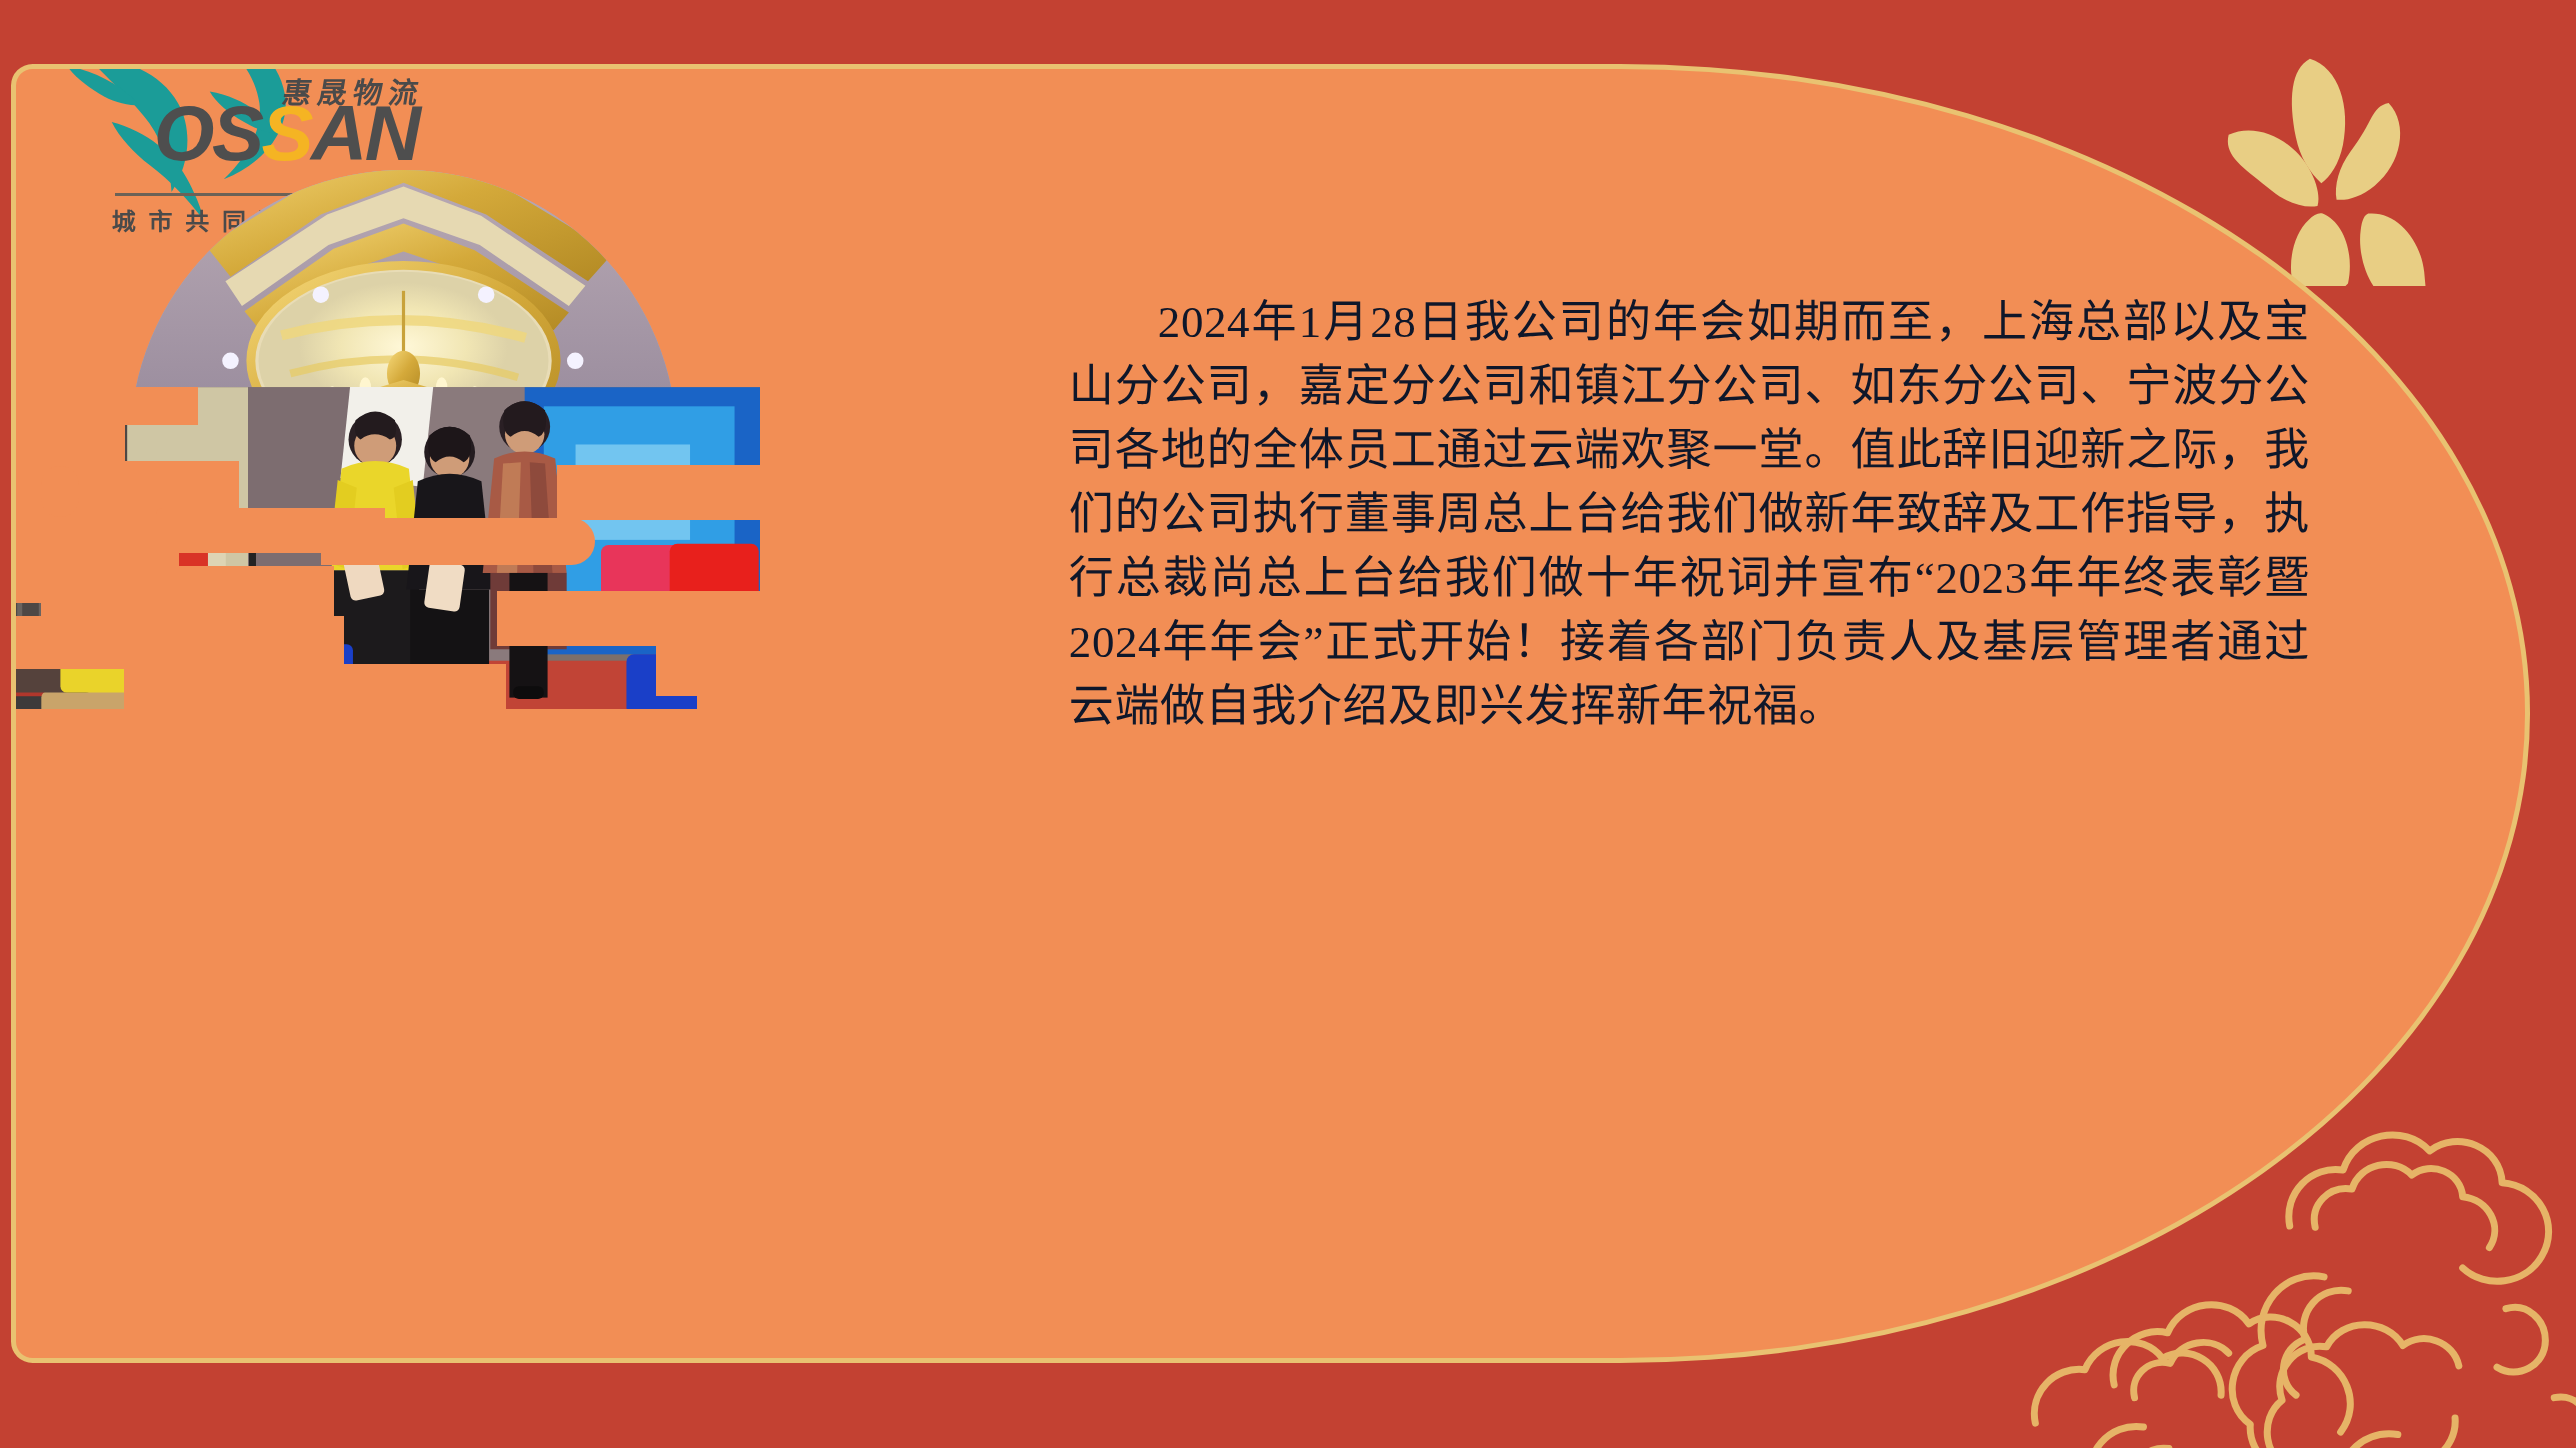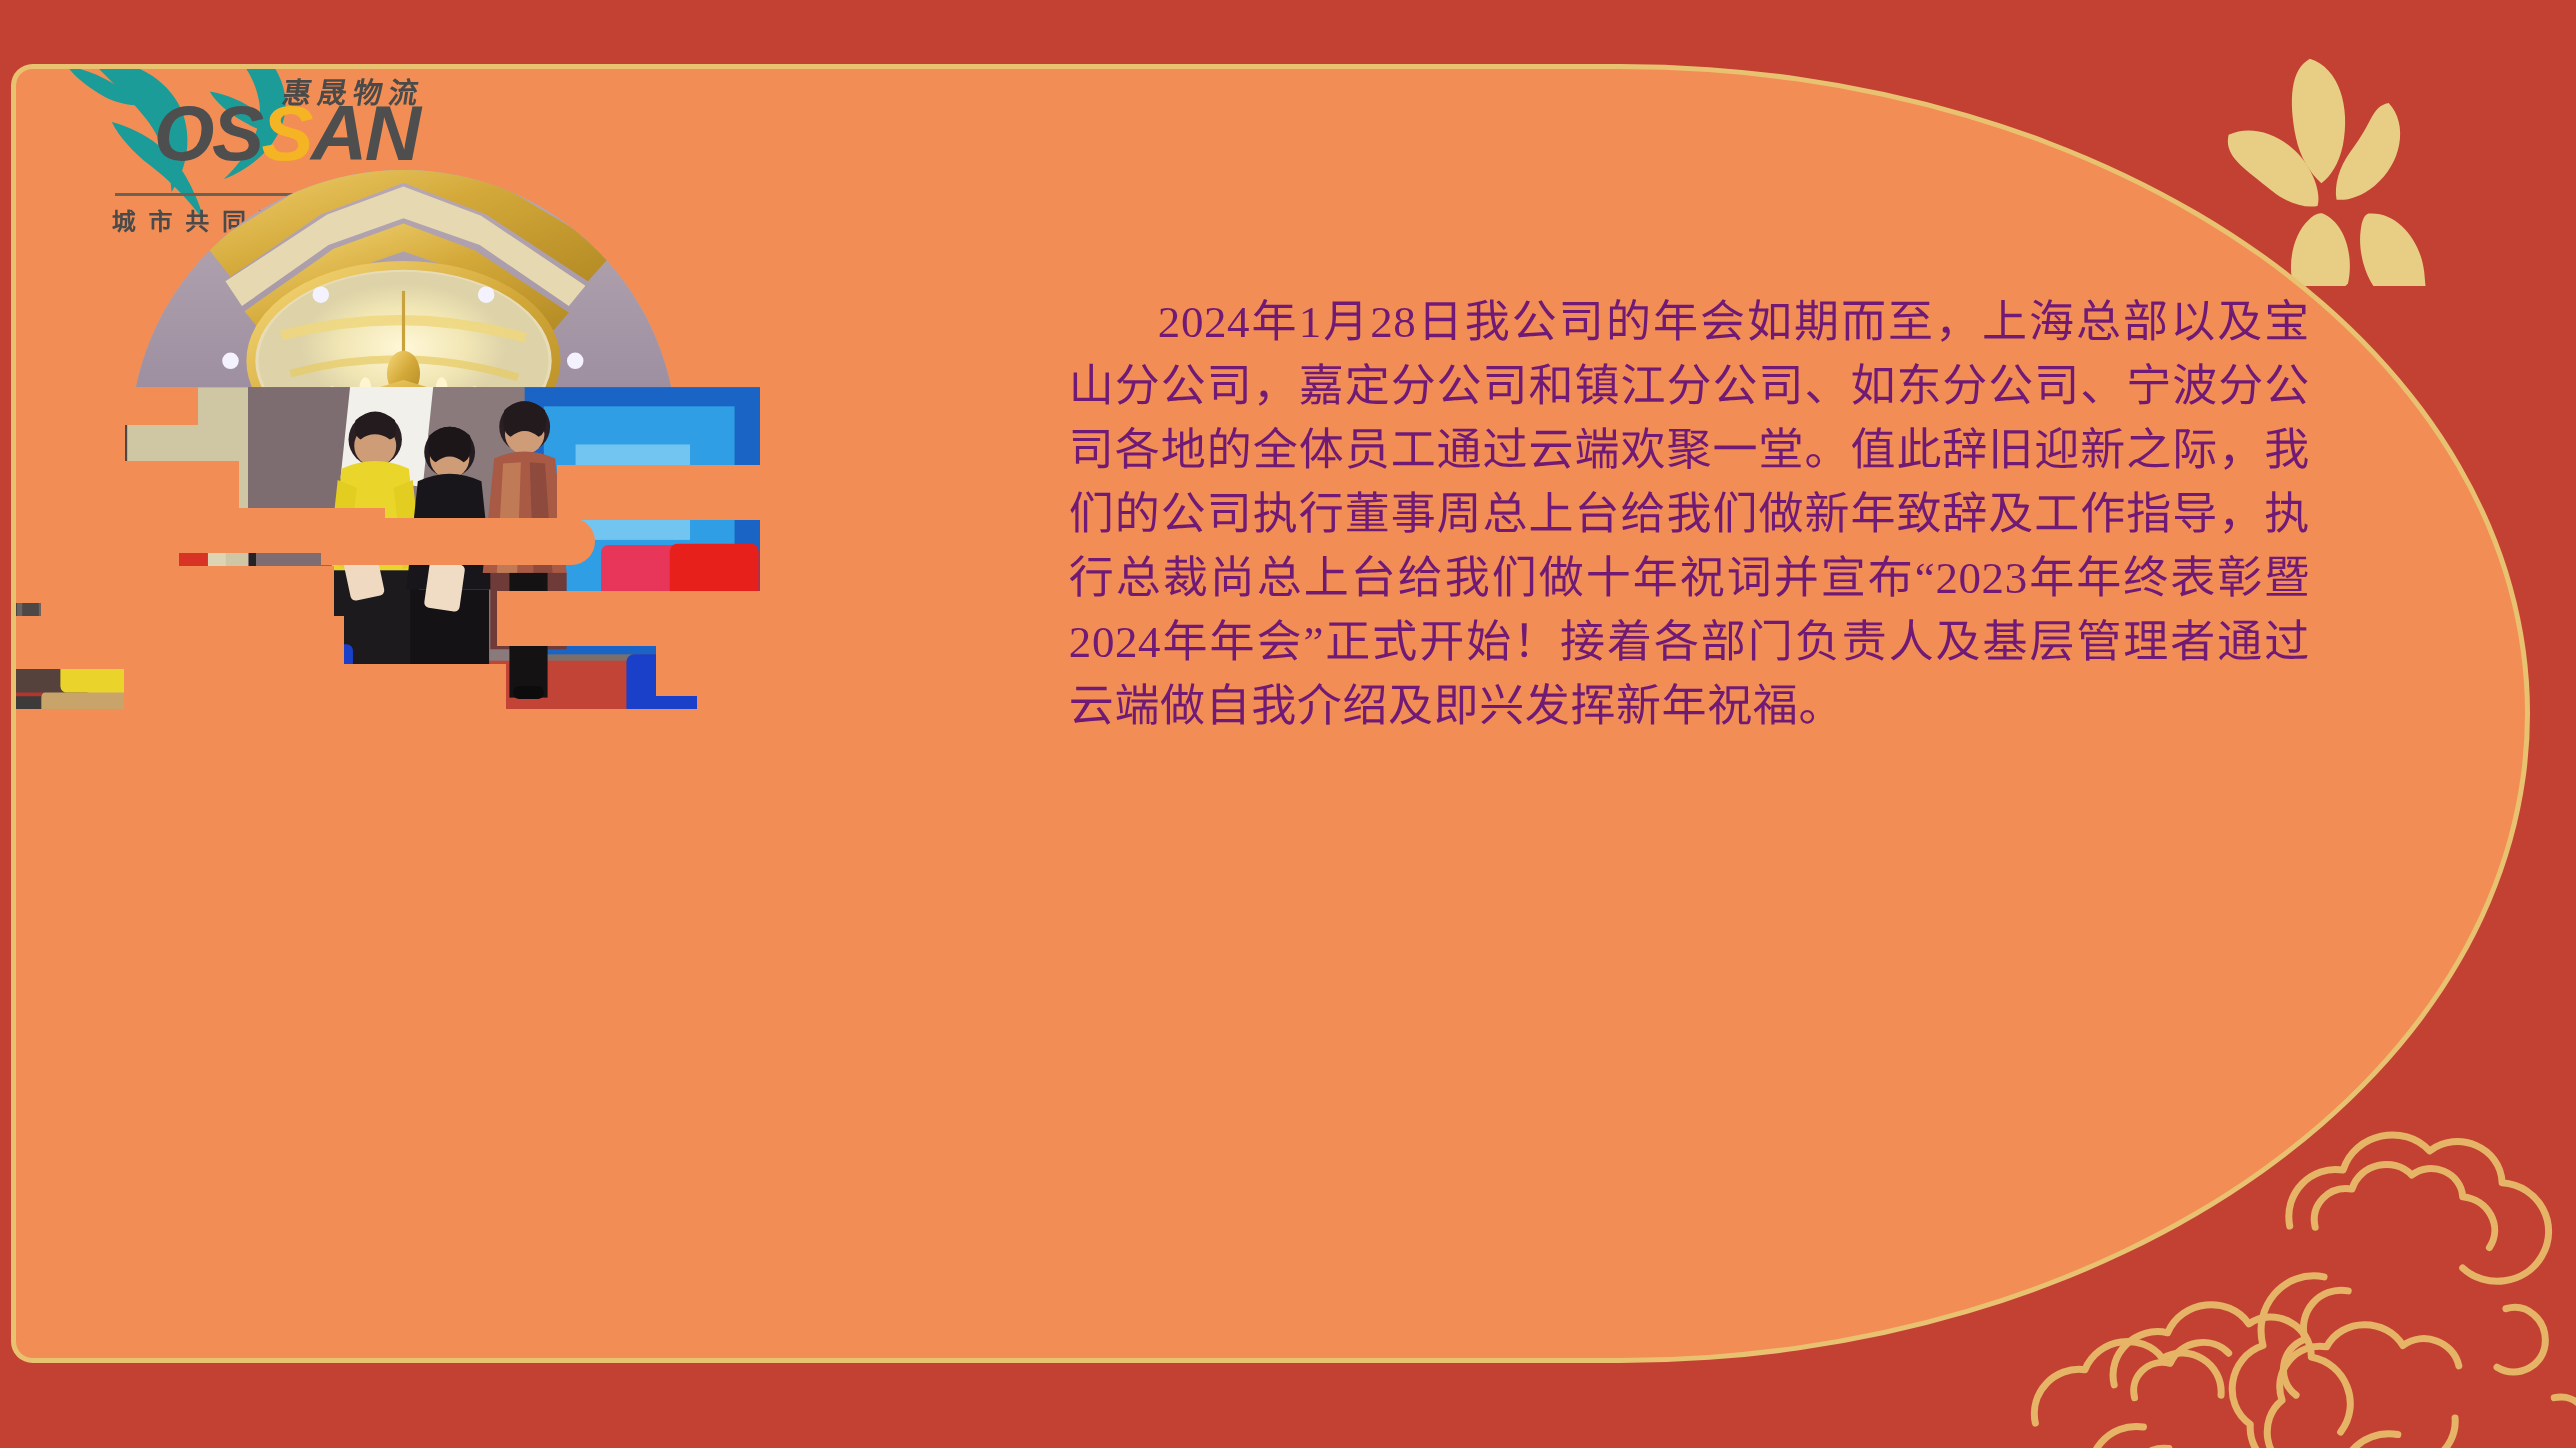--- a/index.html
+++ b/index.html
@@ -79,21 +79,21 @@
   }
   .scene{position:absolute;left:0;top:0;}
 
   
   .mask-bar{position:absolute;background:#F28E55;}
 
   
   .copy{
     position:absolute;left:1053px;top:221px;
     width:1241px;
-    color:#701a75;
+    color:#0f172a;
     font-size:45px;
     line-height:64px;
     letter-spacing:0.6px;
     text-align:justify;
     text-indent:89px;
     font-family:"Liberation Serif","DejaVu Serif",serif;
   }
 </style>
 </head>
 <body>

